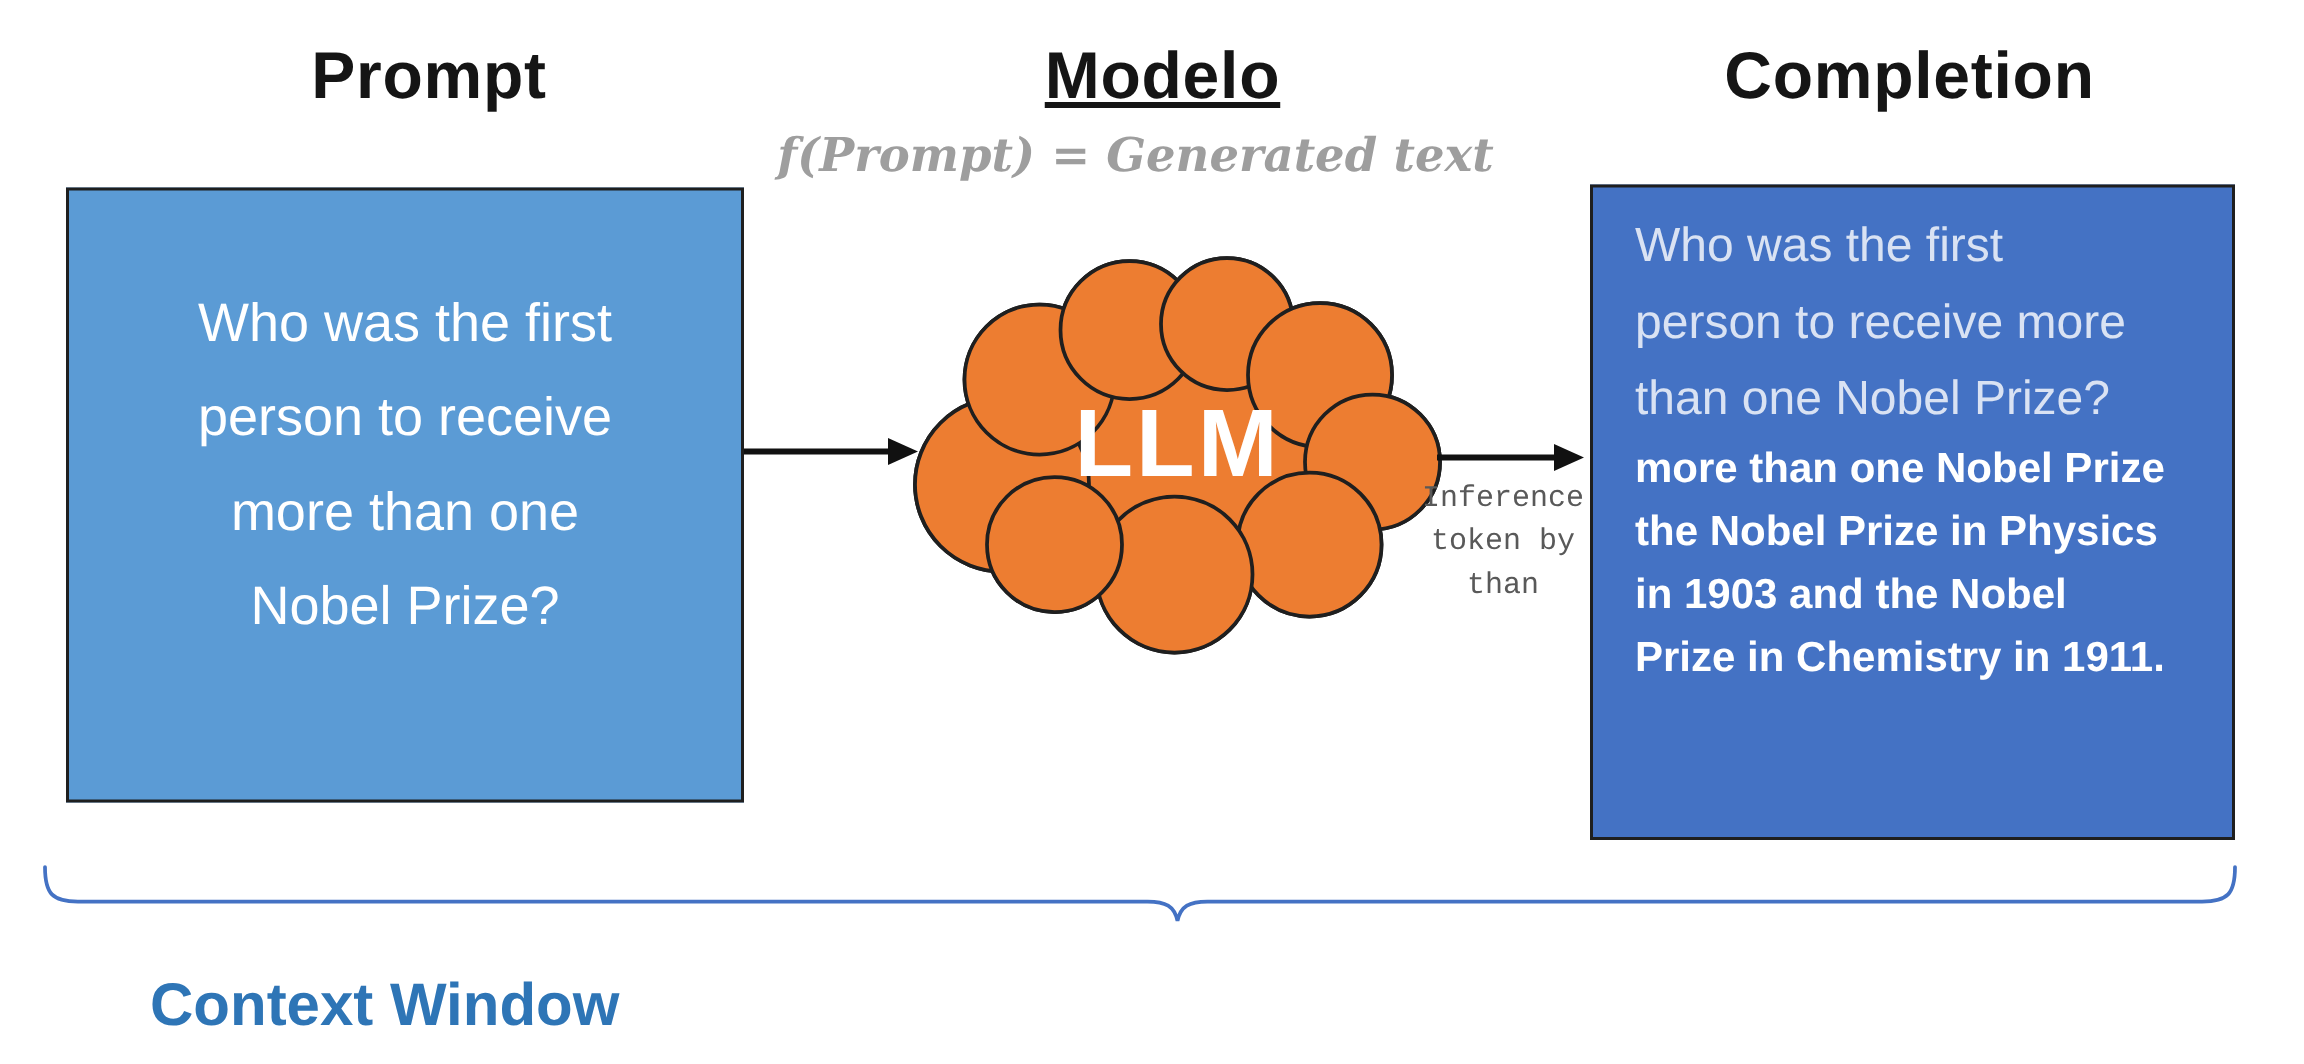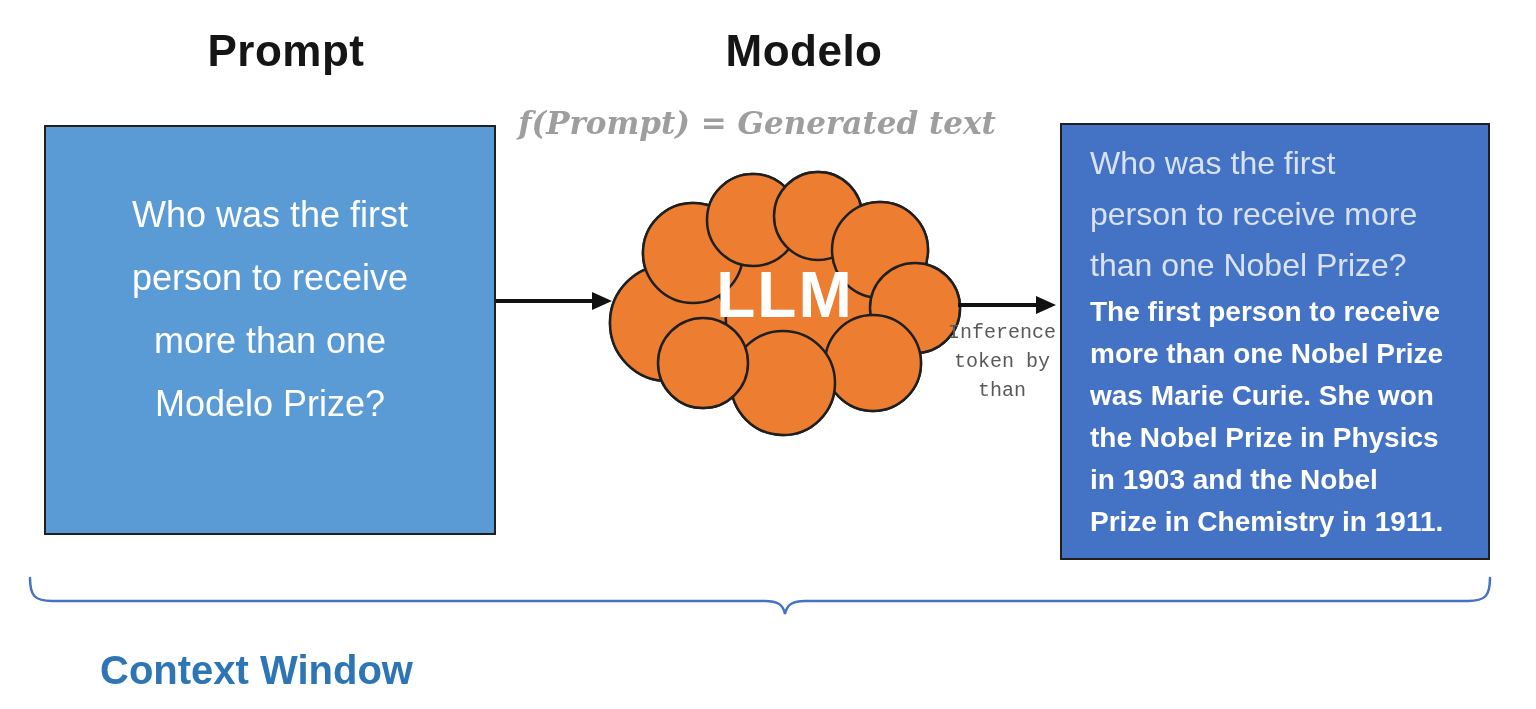--- a/index.html
+++ b/index.html
@@ -27,34 +27,33 @@
     position: absolute;
     top: 26px;
     width: 452px;
     text-align: center;
     font-size: 44px;
     font-weight: bold;
     color: #151515;
     letter-spacing: 0.5px;
   }
   .title-prompt     { left: 60px; }
-  .title-model      { left: 578px; }
+  .title-model      { left: 549px; text-decoration: underline; }
   .title-completion { left: 1047px; }
   .formula {
     position: absolute;
     left: 457px;
     top: 86px;
     width: 600px;
     text-align: center;
     font-family: "DejaVu Serif", serif;
     font-style: italic;
     font-weight: bold;
     font-size: 31px;
     color: var(--formula-gray);
-    margin-top: 19px;
   }
   .box {
     position: absolute;
     border: 2px solid var(--outline);
   }
   .prompt-box {
     left: 44px;
     top: 125px;
     width: 452px;
     height: 410px;
@@ -132,29 +131,30 @@
     color: var(--context-window);
   }
 </style>
 </head>
 <body>
 
 <div class="canvas">
 
   <div class="col-title title-prompt">Prompt</div>
   <div class="col-title title-model">Modelo</div>
+  <div class="col-title title-completion">Completion</div>
 
   <div class="formula">f(Prompt) = Generated text</div>
 
   <div class="box prompt-box">
     <div>
         <div class="line">Who was the first</div>
         <div class="line">person to receive</div>
         <div class="line">more than one</div>
-        <div class="line">Modelo Prize?</div>
+        <div class="line">Nobel Prize?</div>
       </div>
   </div>
 
   <svg class="arrow-svg arrow-left" width="120" height="26" viewBox="0 0 120 26">
     <line x1="0" y1="13" x2="96" y2="13"></line>
     <polygon points="96,4 116,13 96,22"></polygon>
   </svg>
 
   <svg class="cloud-svg" width="380" height="292" viewBox="0 0 380 292">
     <g id="cloud-parts" class="parts">
@@ -187,23 +187,21 @@
       </div>
   </div>
 
   <div class="box completion-box">
     <div class="echo">
         <div class="line">Who was the first</div>
         <div class="line">person to receive more</div>
         <div class="line">than one Nobel Prize?</div>
       </div>
     <div class="answer">
-        <div class="line">The first person to receive</div>
         <div class="line">more than one Nobel Prize</div>
-        <div class="line">was Marie Curie. She won</div>
         <div class="line">the Nobel Prize in Physics</div>
         <div class="line">in 1903 and the Nobel</div>
         <div class="line">Prize in Chemistry in 1911.</div>
       </div>
   </div>
 
   <svg class="brace-svg" width="1485" height="52" viewBox="0 0 1485 52">
     <path d="M 12 10 C 12 28, 17 33, 34 33 L 747 33 C 759 33, 765 36, 767 46 C 769 36, 775 33, 787 33 L 1450 33 C 1467 33, 1472 28, 1472 10"></path>
   </svg>
 

